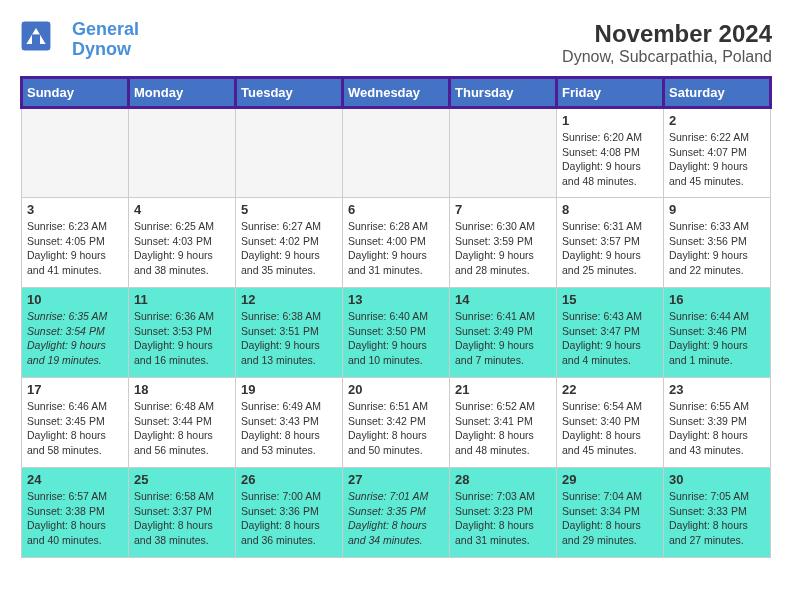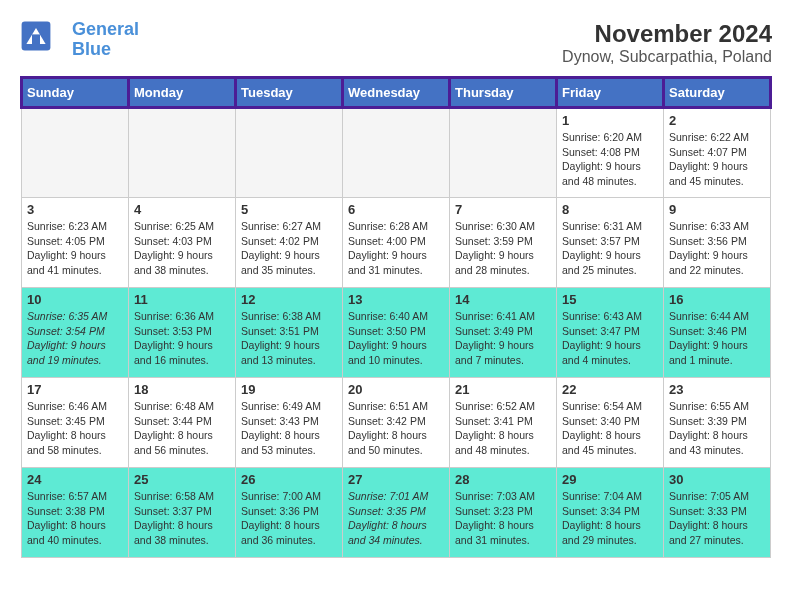--- a/index.html
+++ b/index.html
@@ -92,21 +92,21 @@
 
 <div class="header">
   <div class="logo">
     <svg class="logo-icon" viewBox="0 0 40 40">
       <rect x="2" y="2" width="36" height="36" rx="4" fill="#4472c4"></rect>
       <polygon points="8,30 20,10 32,30" fill="white"></polygon>
       <rect x="15" y="18" width="10" height="12" fill="#4472c4"></rect>
     </svg>
     <div class="logo-text">
       <div><span>General</span></div>
-      <div><span style="color:#4a90d9">Blue</span></div>
+      <div><span style="color:#4a90d9">Dynow</span></div>
     </div>
   </div>
   <div class="title-section">
     <div class="month-title">November 2024</div>
     <div class="subtitle">Dynow, Subcarpathia, Poland</div>
   </div>
 </div>
 
 <table>
   <thead>

